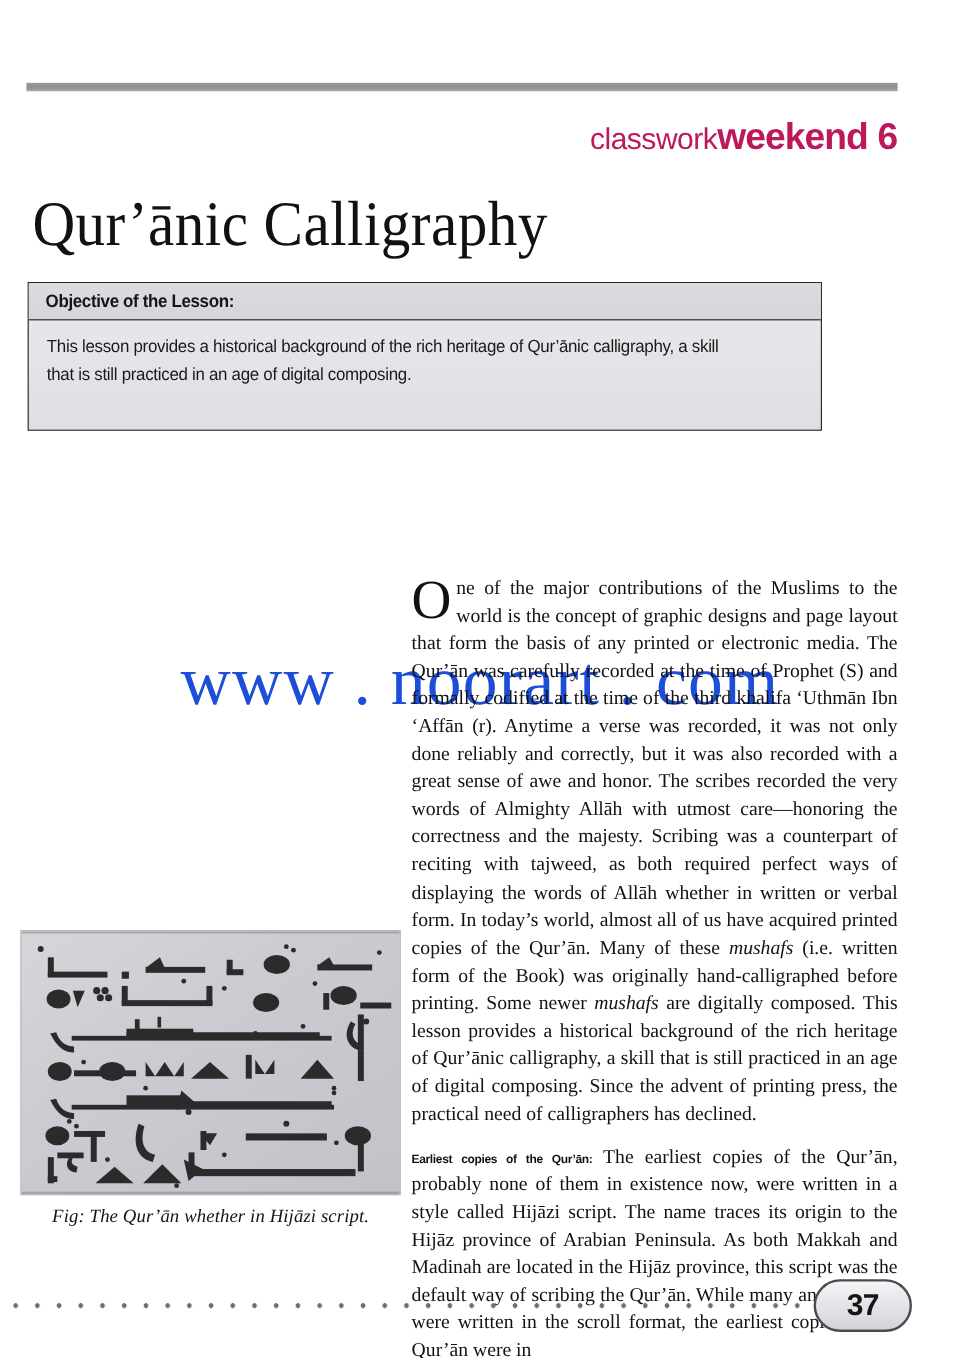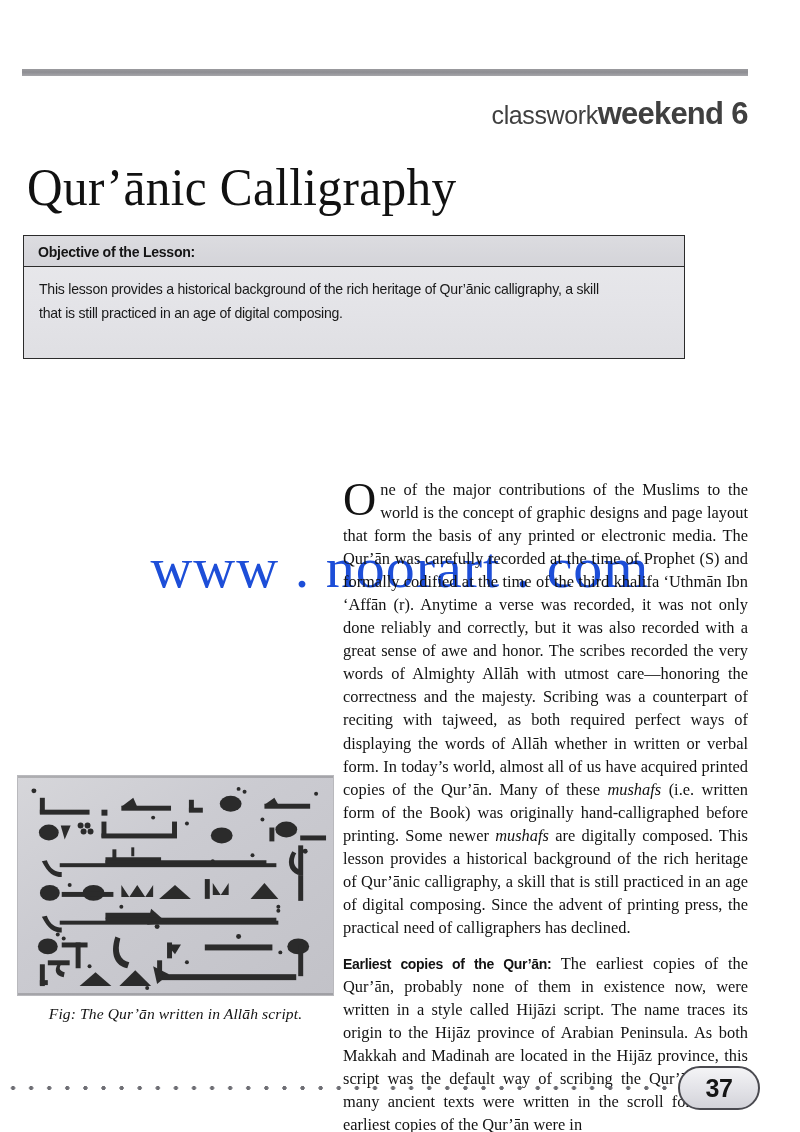--- a/index.html
+++ b/index.html
@@ -34,21 +34,21 @@
   }
 
   
   .weekend-line {
     position: absolute;
     right: 52px;
     top: 98px;
     text-align: right;
     white-space: nowrap;
     font-family: "Liberation Sans", sans-serif;
-    color: #404040;
+    color: #be185d;
     line-height: 1;
   }
   .weekend-line .cw {
     font-size: 25px;
     font-weight: 400;
     letter-spacing: -0.4px;
   }
   .weekend-line .wk {
     font-size: 31px;
     font-weight: 700;
@@ -145,21 +145,21 @@
     padding: 3px 3px 0 0;
     margin: 0 1px 0 0;
     font-weight: 400;
   }
   .ital {
     font-style: italic;
   }
   .runin {
     font-family: "Liberation Sans", sans-serif;
     font-weight: 700;
-    font-size: 14px;
+    font-size: 10px;
     letter-spacing: -0.3px;
   }
 
   
   .figure {
     position: absolute;
     left: 17px;
     top: 775px;
     width: 317px;
   }
@@ -374,21 +374,21 @@
         <rect x="140" y="186" width="5" height="18"></rect>
         <circle cx="72" cy="192" r="2"></circle>
         <circle cx="130" cy="214" r="2"></circle>
         <circle cx="170" cy="188" r="2"></circle>
       </g>
       <g fill="#3a3a3a" opacity="0.25">
         <rect x="0" y="0" width="317" height="2"></rect>
         <rect x="0" y="219" width="317" height="2"></rect>
       </g>
     </svg>
-    <figcaption class="figure-caption">Fig: The Qur’ān written in Allāh script.</figcaption>
+    <figcaption class="figure-caption">Fig: The Qur’ān whether in Hijāzi script.</figcaption>
   </figure>
 
   <div class="footer">
     <div class="dot-rule"></div>
     <div class="page-badge">
       <span class="page-badge-num">37</span>
     </div>
   </div>
 
 </div>

